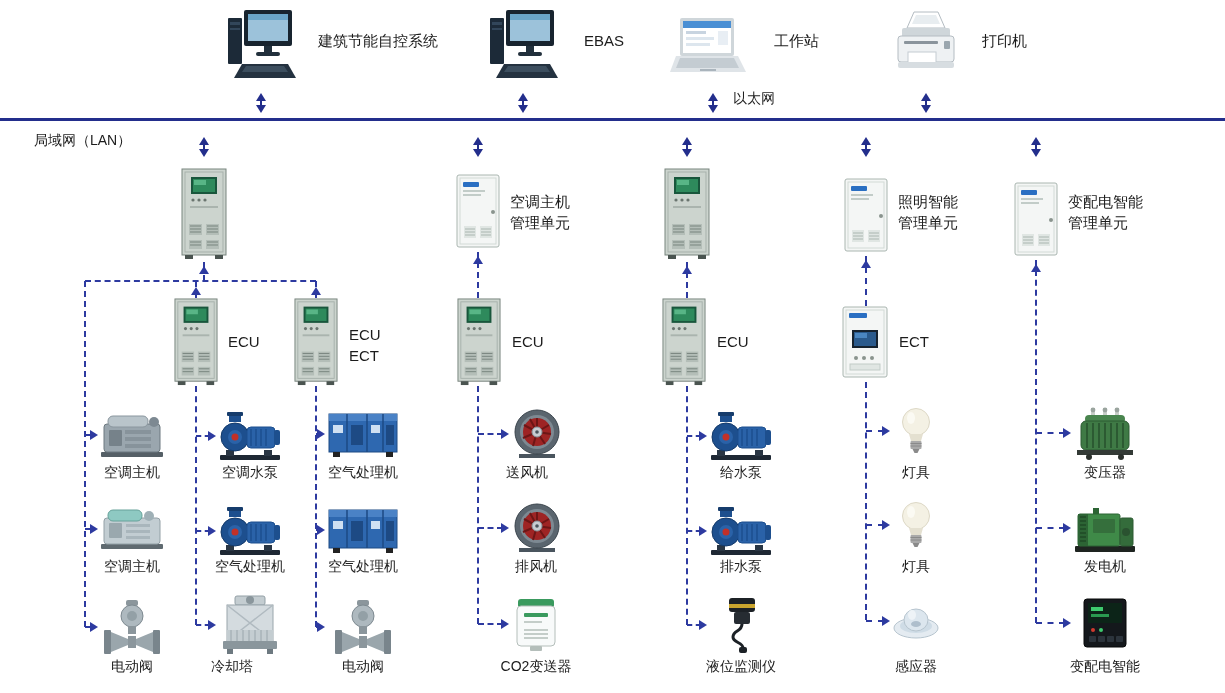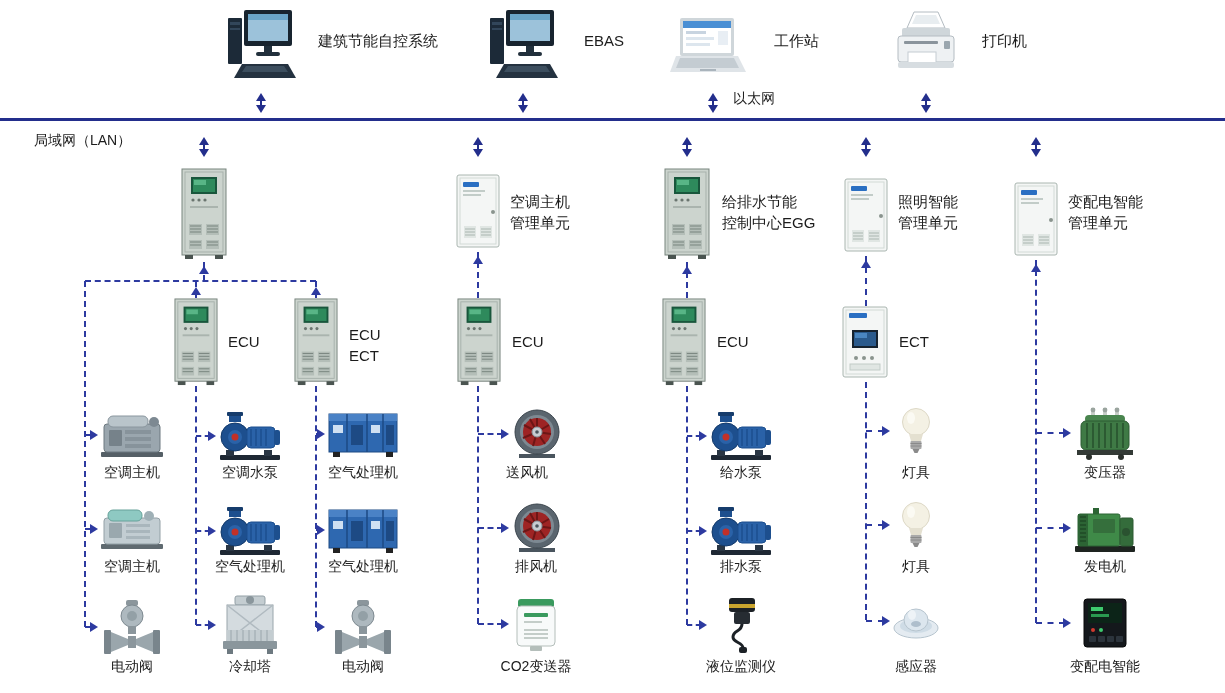--- a/index.html
+++ b/index.html
@@ -298,24 +298,20 @@
       <use href="#sym-wallbox"></use>
     </svg>
   <div class="cab-lbl" style="left:510px;top:191px">
     <div>空调主机</div>
     <div>管理单元</div>
   </div>
 
   <svg class="abs" style="left:664px;top:168px" width="46" height="92">
       <use href="#sym-cabinet"></use>
     </svg>
-  <div class="cab-lbl" style="left:722px;top:191px">
-    <div>给排水节能</div>
-    <div>控制中心EGG</div>
-  </div>
 
   <svg class="abs" style="left:844px;top:178px" width="44" height="76">
       <use href="#sym-wallbox"></use>
     </svg>
   <div class="cab-lbl" style="left:898px;top:191px">
     <div>照明智能</div>
     <div>管理单元</div>
   </div>
 
   <svg class="abs" style="left:1014px;top:182px" width="44" height="76">
@@ -454,21 +450,21 @@
       <use href="#sym-pump"></use>
     </svg>
   <div class="eq-lbl" style="left:195px;top:464px">空调水泵</div>
   <svg class="abs" style="left:218px;top:505px" width="64" height="52">
       <use href="#sym-pump"></use>
     </svg>
   <div class="eq-lbl" style="left:195px;top:558px">空气处理机</div>
   <svg class="abs" style="left:221px;top:594px" width="58" height="62">
       <use href="#sym-tower"></use>
     </svg>
-  <div class="eq-lbl" style="left:195px;top:658px">冷却塔</div>
+  <div class="eq-lbl" style="left:177px;top:658px">冷却塔</div>
 
   <svg class="abs" style="left:327px;top:410px" width="72" height="48">
       <use href="#sym-ahu"></use>
     </svg>
   <div class="eq-lbl" style="left:308px;top:464px">空气处理机</div>
   <svg class="abs" style="left:327px;top:506px" width="72" height="48">
       <use href="#sym-ahu"></use>
     </svg>
   <div class="eq-lbl" style="left:308px;top:558px">空气处理机</div>
   <svg class="abs" style="left:333px;top:598px" width="60" height="58">

